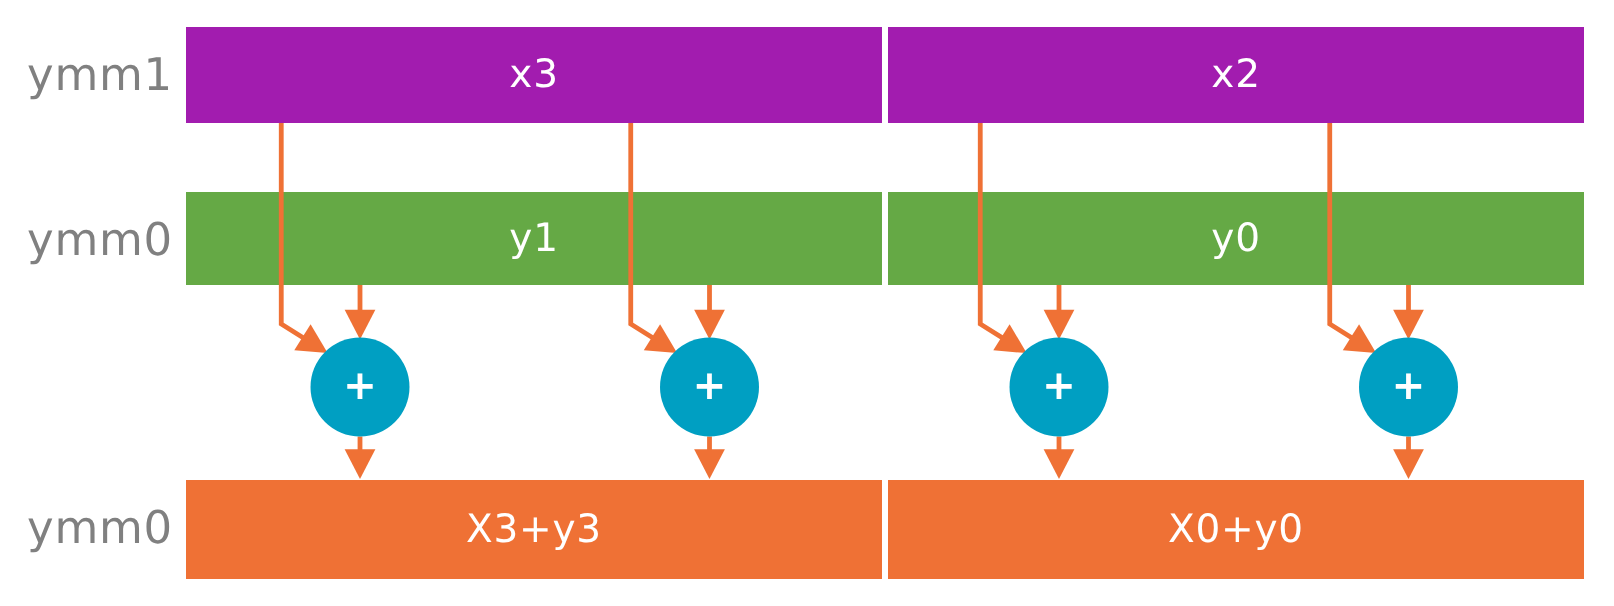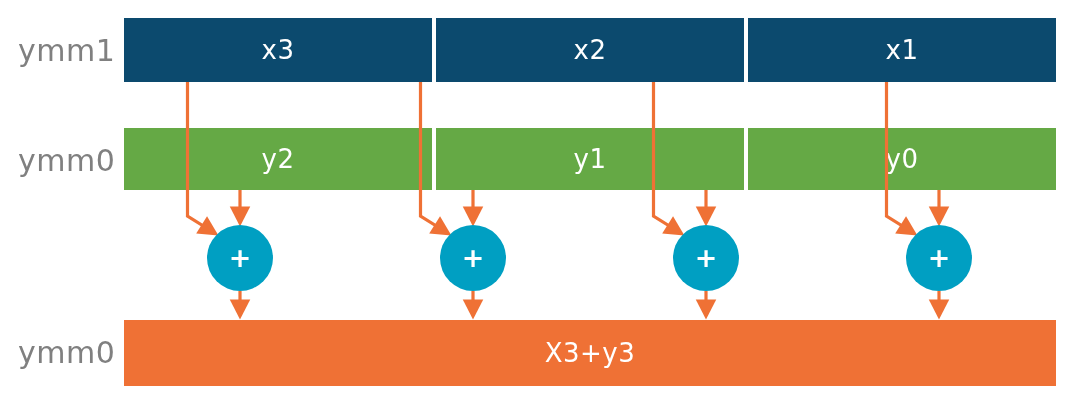--- a/index.html
+++ b/index.html
@@ -54,21 +54,21 @@
     display: flex;
     align-items: center;
     justify-content: center;
     color: #ffffff;
     font-family: "DejaVu Sans", sans-serif;
     font-size: 26px;
     font-weight: 400;
     letter-spacing: 0.5px;
     box-sizing: border-box;
   }
-  .reg-row.top .cell    { background: #0c4a6e; margin-right: 4px; }
+  .reg-row.top .cell    { background: #a21caf; margin-right: 4px; }
   .reg-row.mid .cell    { background: #65A945; margin-right: 4px; }
   .reg-row.bottom .cell { background: #EF7135; margin-right: 4px; }
   .reg-row .cell:last-child { margin-right: 0; }
 
   
   #connectors {
     position: absolute;
     left: 0;
     top: 0;
     width: 1076px;
@@ -104,25 +104,23 @@
 
   <div class="row-label" id="label-ymm1">ymm1</div>
 
   <div class="row-label" id="label-ymm0-src">ymm0</div>
 
   <div class="row-label" id="label-ymm0-dst">ymm0</div>
 
   <div class="reg-row top">
     <div class="cell">x3</div>
     <div class="cell">x2</div>
-    <div class="cell">x1</div>
   </div>
 
   <div class="reg-row mid">
-    <div class="cell">y2</div>
     <div class="cell">y1</div>
     <div class="cell">y0</div>
   </div>
 
   <svg id="connectors" width="1076" height="404" viewBox="0 0 1076 404">
     <defs>
       <marker id="arrowhead" markerWidth="8" markerHeight="8" refX="4.6" refY="4" orient="auto" markerUnits="strokeWidth">
         <path d="M 0.4 0.8 L 6.6 4 L 0.4 7.2 z" fill="#EF7135"></path>
       </marker>
     </defs>
@@ -160,15 +158,16 @@
   </div>
   <div class="adder" style="left:673px;">
     <span class="plus">+</span>
   </div>
   <div class="adder" style="left:906px;">
     <span class="plus">+</span>
   </div>
 
   <div class="reg-row bottom">
     <div class="cell">X3+y3</div>
+    <div class="cell">X0+y0</div>
   </div>
 
 </div>
 
 </body></html>

